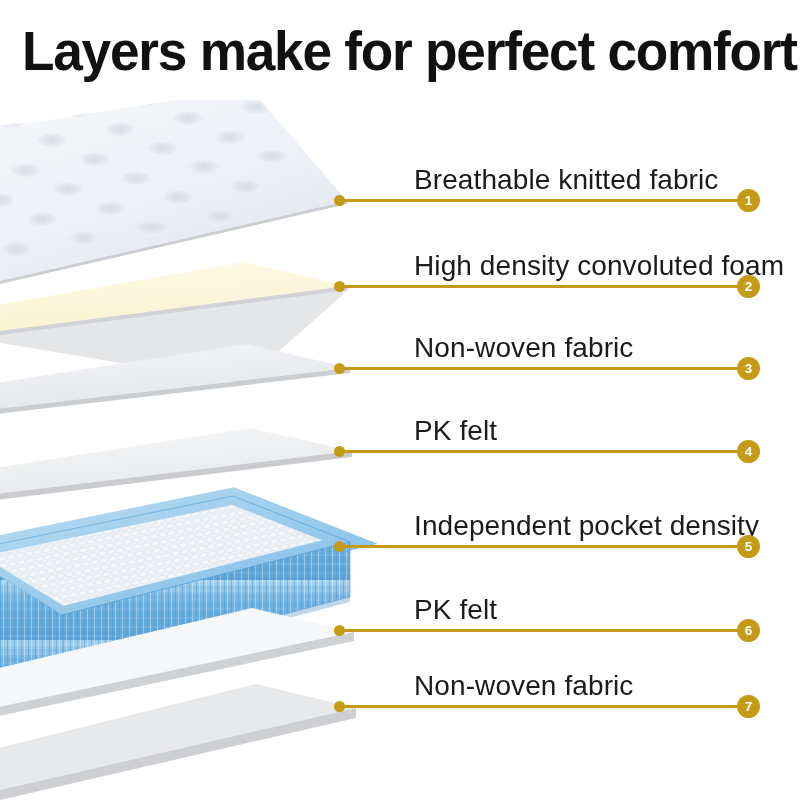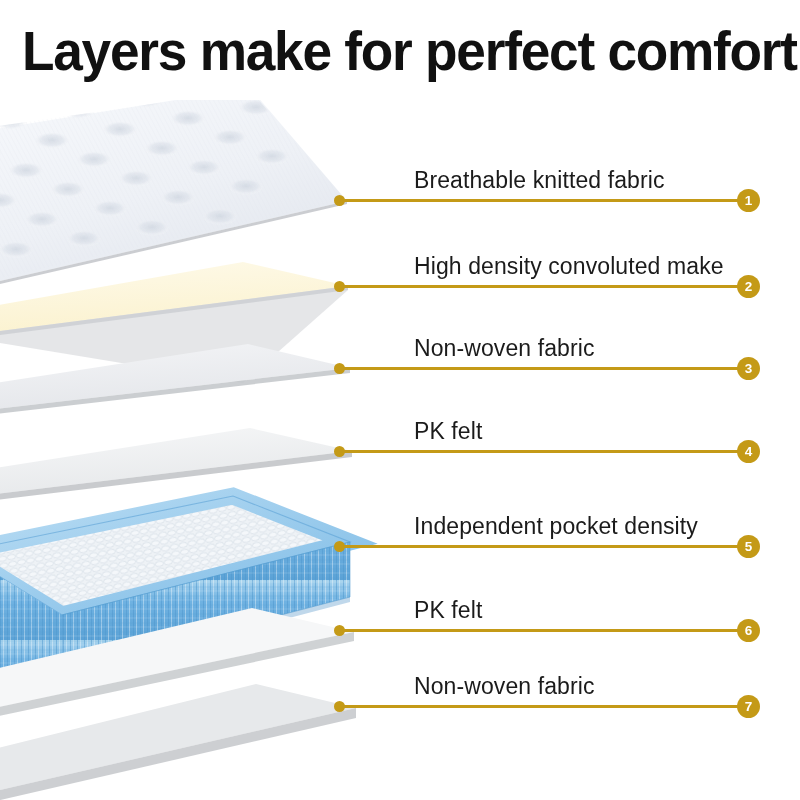--- a/index.html
+++ b/index.html
@@ -53,21 +53,21 @@
   .callout {
     position: absolute;
     left: 0;
     width: 800px;
     height: 0;
   }
   .callout-label {
     position: absolute;
     left: 414px;
     bottom: 7px;
-    font-size: 23px;
+    font-size: 28px;
     line-height: 24px;
     color: #1b1b1b;
     white-space: nowrap;
     letter-spacing: 0.1px;
   }
   .callout-line {
     position: absolute;
     height: 3px;
     background: #c49a17;
     left: 340px;
@@ -267,21 +267,21 @@
   </div>
 
   <div class="callout" style="top:199px">
     <span class="callout-label">Breathable knitted fabric</span>
     <span class="callout-dot"></span>
     <span class="callout-line"></span>
     <span class="callout-badge">1</span>
   </div>
 
   <div class="callout" style="top:285px">
-    <span class="callout-label">High density convoluted make</span>
+    <span class="callout-label">High density convoluted foam</span>
     <span class="callout-dot"></span>
     <span class="callout-line"></span>
     <span class="callout-badge">2</span>
   </div>
 
   <div class="callout" style="top:367px">
     <span class="callout-label">Non-woven fabric</span>
     <span class="callout-dot"></span>
     <span class="callout-line"></span>
     <span class="callout-badge">3</span>

